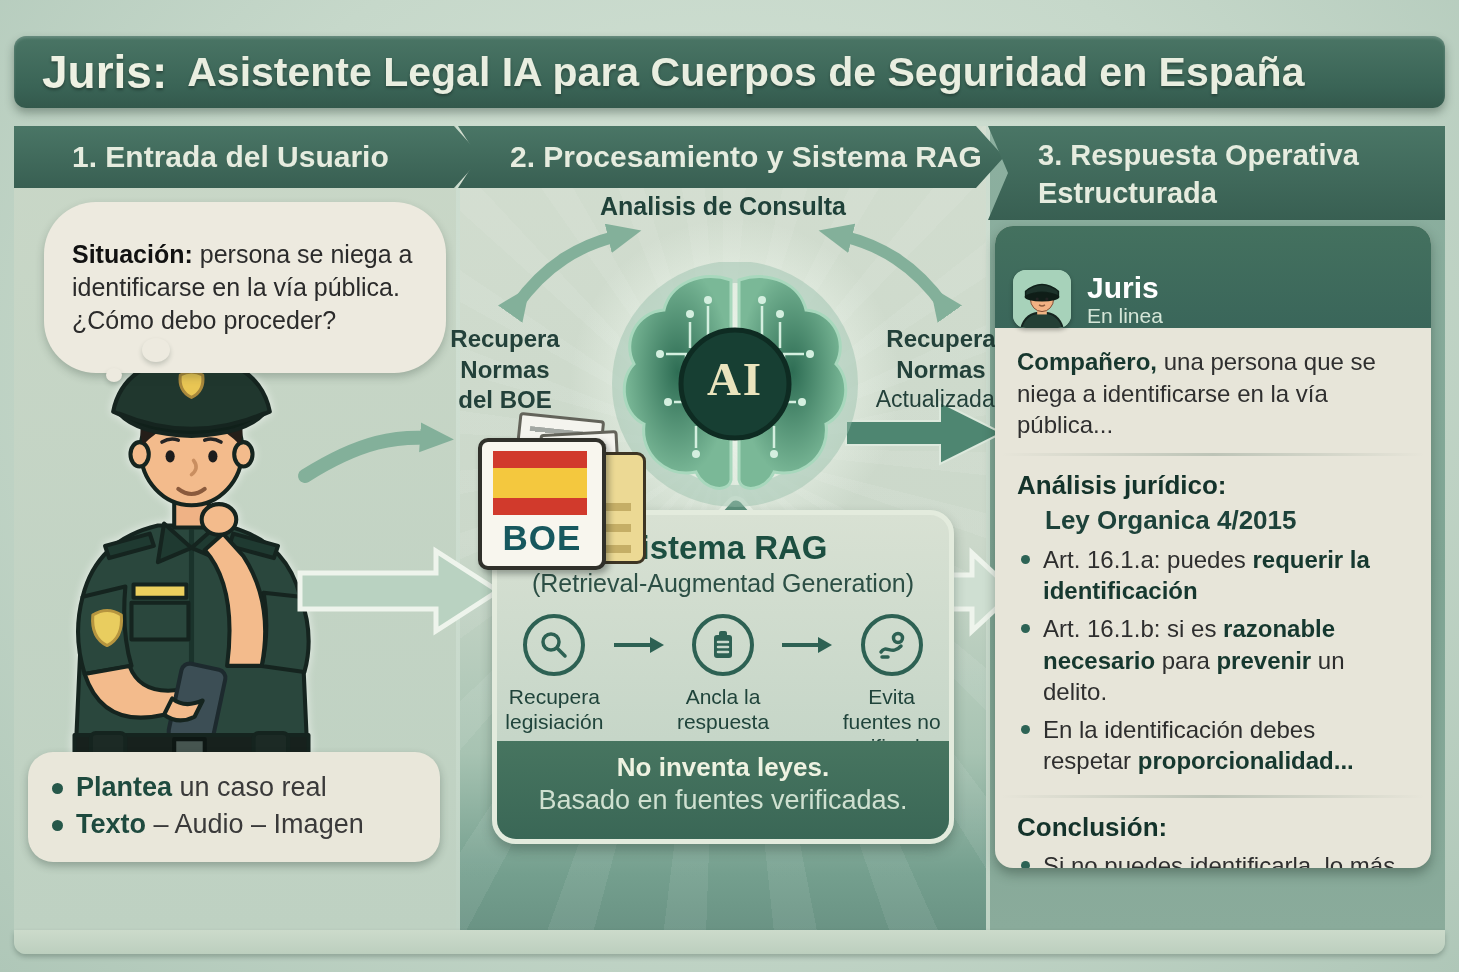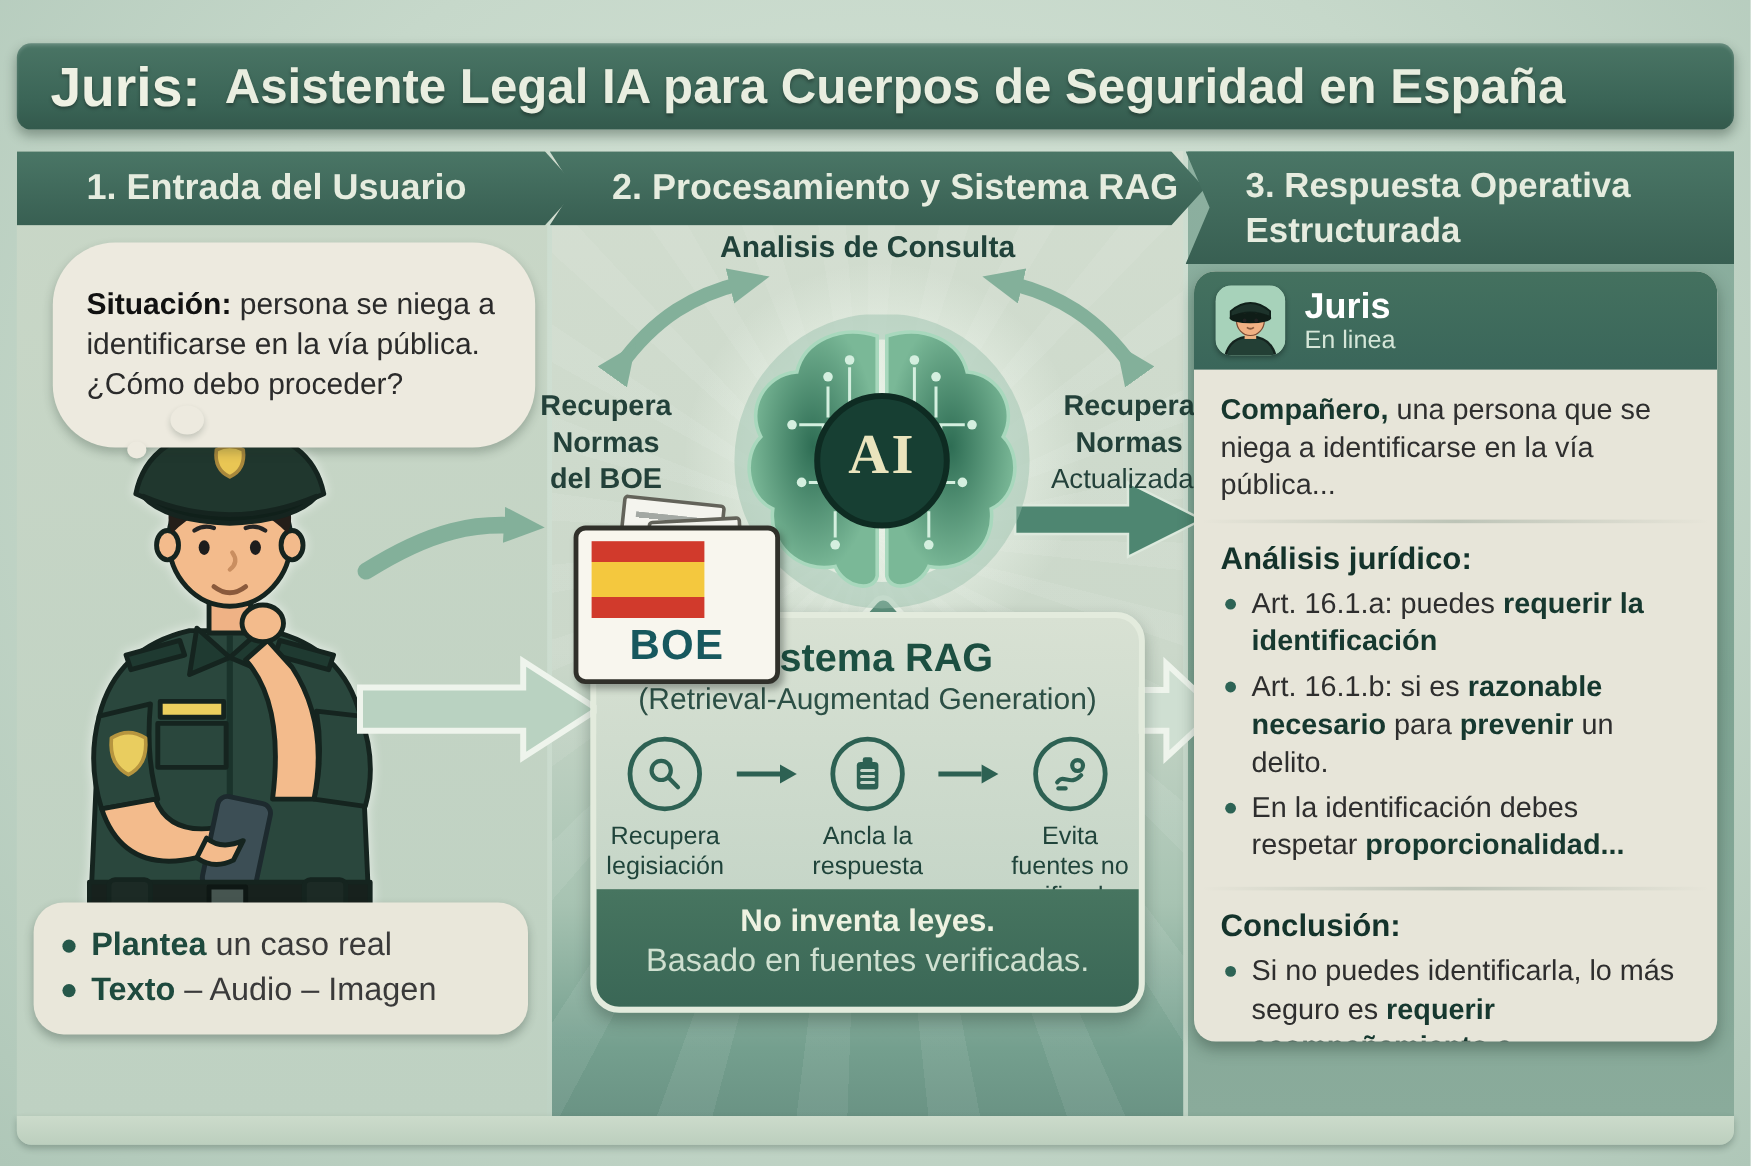--- a/index.html
+++ b/index.html
@@ -67,21 +67,21 @@
   .boe .paper{position:absolute;background:#f4f4ee;border:3px solid #63635a;border-radius:4px;}
   .boe .paper::before{content:"";position:absolute;left:9px;right:9px;top:10px;bottom:10px;
     background:repeating-linear-gradient(180deg,#a3a8a3 0 5px, transparent 5px 16px);}
   .boe .p1{left:36px;top:0;width:80px;height:98px;transform:rotate(6deg);}
   .boe .p2{left:64px;top:16px;width:72px;height:92px;transform:rotate(-3deg);}
   .boe .folder{position:absolute;left:68px;top:36px;width:94px;height:106px;background:#ecd994;
     border:3px solid #3d3524;border-radius:9px;}
   .boe .folder::before{content:"";position:absolute;left:12px;right:12px;top:48px;height:54px;
     background:repeating-linear-gradient(180deg,#c5ae66 0 8px, transparent 8px 21px);}
   .boe .card{position:absolute;left:0;top:22px;width:120px;height:124px;background:#f8f6ee;
-    border:4px solid #30302a;border-radius:10px;box-shadow:3px 4px 6px rgba(20,30,25,.35);padding-left:44px;}
+    border:4px solid #30302a;border-radius:10px;box-shadow:3px 4px 6px rgba(20,30,25,.35);}
   .boe .flag{position:absolute;left:11px;top:9px;width:94px;height:64px;
     background:linear-gradient(180deg,#d13a2c 0 27%, #f4c83e 27% 73%, #d13a2c 73% 100%);}
   .boe .boe-word{position:absolute;left:0;right:0;top:76px;text-align:center;
     font-size:35px;font-weight:bold;color:#17585e;letter-spacing:1px;}
   
   .rag{position:absolute;left:492px;top:510px;width:462px;height:334px;border-radius:24px;
     border:5px solid #e3ebdd;background:linear-gradient(180deg,#d8e1d3,#bed1c3);
     box-shadow:0 6px 12px rgba(20,40,30,.3);z-index:4;box-sizing:border-box;overflow:hidden;}
   .rag-title{margin-top:14px;text-align:center;font-size:33px;font-weight:bold;color:#1c4f41;}
   .rag-subtitle{text-align:center;font-size:25px;color:#2c4f45;margin-top:2px;}
@@ -91,22 +91,22 @@
     align-items:center;justify-content:center;box-sizing:border-box;}
   .step-label{margin-top:8px;font-size:21px;color:#20443b;text-align:center;line-height:1.2;}
   .step-arrow{margin-top:20px;flex:0 0 auto;}
   .rag-footer{position:absolute;left:0;right:0;bottom:0;height:98px;
     background:linear-gradient(180deg,#477560,#3a6756);text-align:center;}
   .rag-footer .f1{margin-top:11px;font-size:26px;font-weight:bold;color:#eef2e1;}
   .rag-footer .f2{font-size:27px;color:#cfe0d0;margin-top:2px;}
   
   .chat{position:absolute;left:995px;top:226px;width:436px;height:642px;border-radius:18px;
     box-shadow:0 6px 12px rgba(20,40,30,.35);z-index:5;overflow:hidden;background:#e7e5d9;}
-  .chat-head{height:82px;background:linear-gradient(180deg,#44715f,#3a665a);display:flex;
-    align-items:center;padding-left:18px;box-sizing:border-box;}
+  .chat-head{height:102px;background:linear-gradient(180deg,#44715f,#3a665a);display:flex;
+    align-items:flex-end;padding-left:18px;box-sizing:border-box;}
   .avatar{width:58px;height:58px;border-radius:13px;background:#a7d2ba;overflow:hidden;flex:0 0 auto;
     box-shadow:0 2px 4px rgba(0,0,0,.3);}
   .chat-id{margin-left:16px;}
   .chat-name{font-size:30px;font-weight:bold;color:#ffffff;line-height:1.1;}
   .chat-status{font-size:21px;color:#d5e6d8;}
   .chat-body{padding:4px 0 0 0;}
   .sect{padding:14px 22px 12px 22px;}
   .sep{height:3px;margin:0 6px;background:linear-gradient(90deg,transparent, rgba(80,110,95,.28), transparent);}
   .msg{font-size:24px;line-height:1.32;color:#2f2f2f;}
   .msg .b{color:#17372e;}
@@ -346,20 +346,21 @@
       <div class="chat-id">
         <div class="chat-name">Juris</div>
         <div class="chat-status">En linea</div>
       </div>
     </div>
     <div class="chat-body">
       <div class="sect msg"><span class="b">Compañero,</span><span> una persona que se niega a identificarse en la vía pública...</span></div>
       <div class="sep"></div>
       <div class="sect">
         <div class="sect-title">Análisis jurídico:</div>
+        <div class="law-ref">Ley Organica 4/2015</div>
         <ul>
           <li><span>Art. 16.1.a: puedes </span><span class="b">requerir la identificación</span></li>
           <li><span>Art. 16.1.b: si es </span><span class="b">razonable necesario</span><span> para </span><span class="b">prevenir</span><span> un delito.</span></li>
           <li><span>En la identificación debes respetar </span><span class="b">proporcionalidad...</span></li>
         </ul>
       </div>
       <div class="sep"></div>
       <div class="sect">
         <div class="sect-title">Conclusión:</div>
         <ul>

